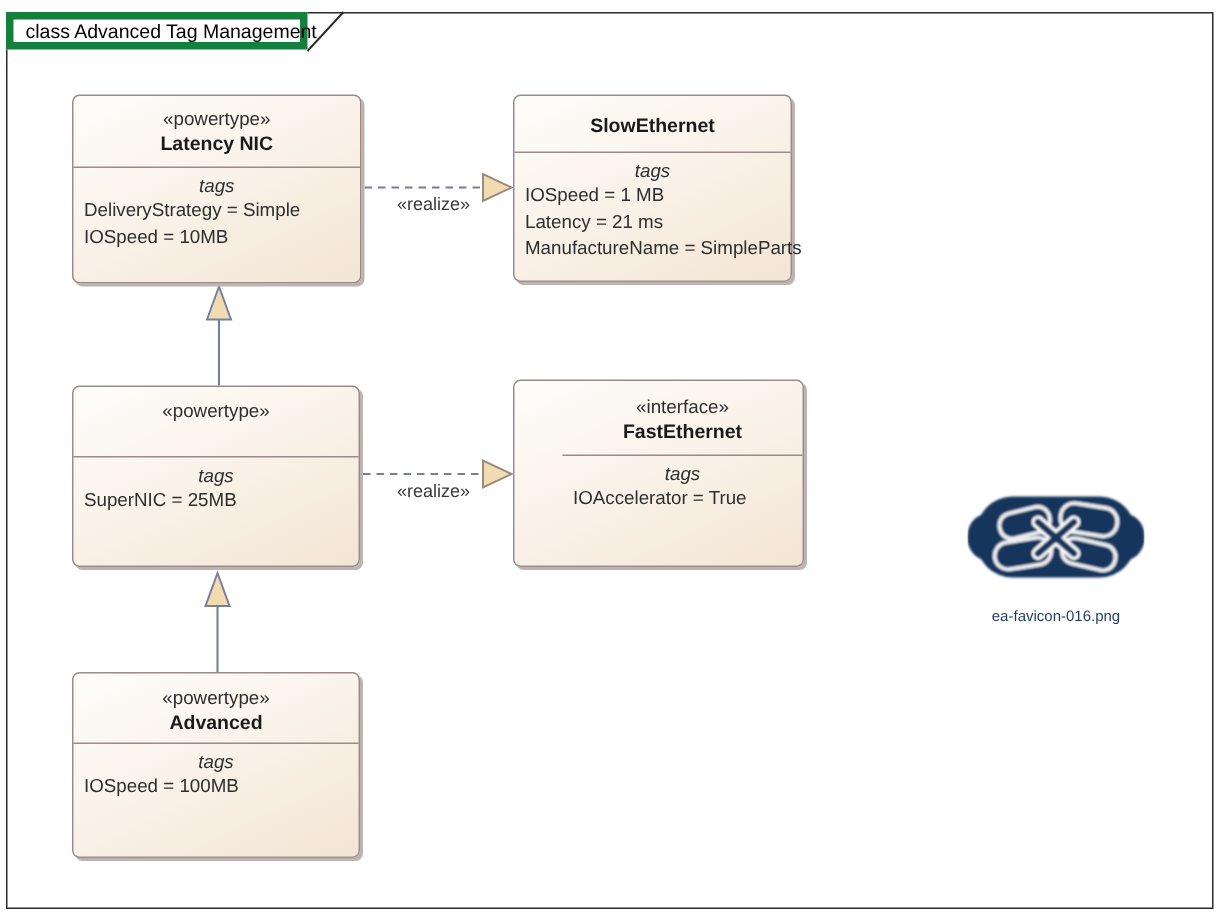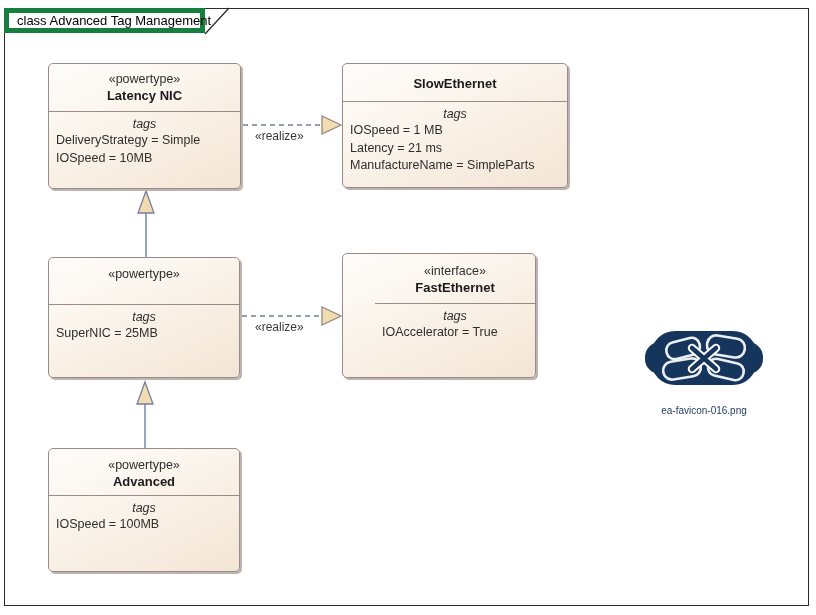--- a/index.html
+++ b/index.html
@@ -31,21 +31,21 @@
     box-sizing:border-box;text-align:center;
     border-bottom:1px solid #9b8a8a;
   }
   .stereotype{font-size:12.5px;line-height:15px;color:#2e2e2e;}
   .class-name{font-size:13px;font-weight:bold;line-height:17px;color:#1a1a1a;}
   .uml-compartment{padding-top:5px;}
   .tags-label{font-style:italic;text-align:center;line-height:15px;color:#2e2e2e;}
   .tag-line{padding-left:7px;line-height:17.5px;white-space:nowrap;color:#2e2e2e;}
   
   .conn-label{
-    position:absolute;font-size:12px;color:#3a3a3a;text-align:left;z-index:15;
+    position:absolute;font-size:12px;color:#3a3a3a;text-align:center;z-index:15;
     white-space:nowrap;
   }
   
   svg.overlay{position:absolute;left:0;top:0;z-index:5;pointer-events:none;}
   
   .img-object{position:absolute;left:645px;top:327px;width:118px;z-index:10;text-align:center;}
   .img-caption{
     margin-top:12px;font-size:10px;color:#1f3a5f;text-align:center;white-space:nowrap;
   }
 </style>
@@ -62,21 +62,21 @@
     <div class="stereotype">«powertype»</div>
     <div class="class-name">Latency NIC</div>
   </div>
   <div class="uml-compartment">
     <div class="tags-label">tags</div>
     <div class="tag-line">DeliveryStrategy = Simple</div>
     <div class="tag-line">IOSpeed = 10MB</div>
   </div>
 </div>
 
-<div class="uml-box" style="left:342px;top:63px;width:226px;height:125px;">
+<div class="uml-box" style="left:342px;top:63px;width:186px;height:125px;">
   <div class="uml-header" style="height:38px;padding-top:11px;">
     <div class="class-name">SlowEthernet</div>
   </div>
   <div class="uml-compartment">
     <div class="tags-label">tags</div>
     <div class="tag-line">IOSpeed = 1 MB</div>
     <div class="tag-line">Latency = 21 ms</div>
     <div class="tag-line">ManufactureName = SimpleParts</div>
   </div>
 </div>

